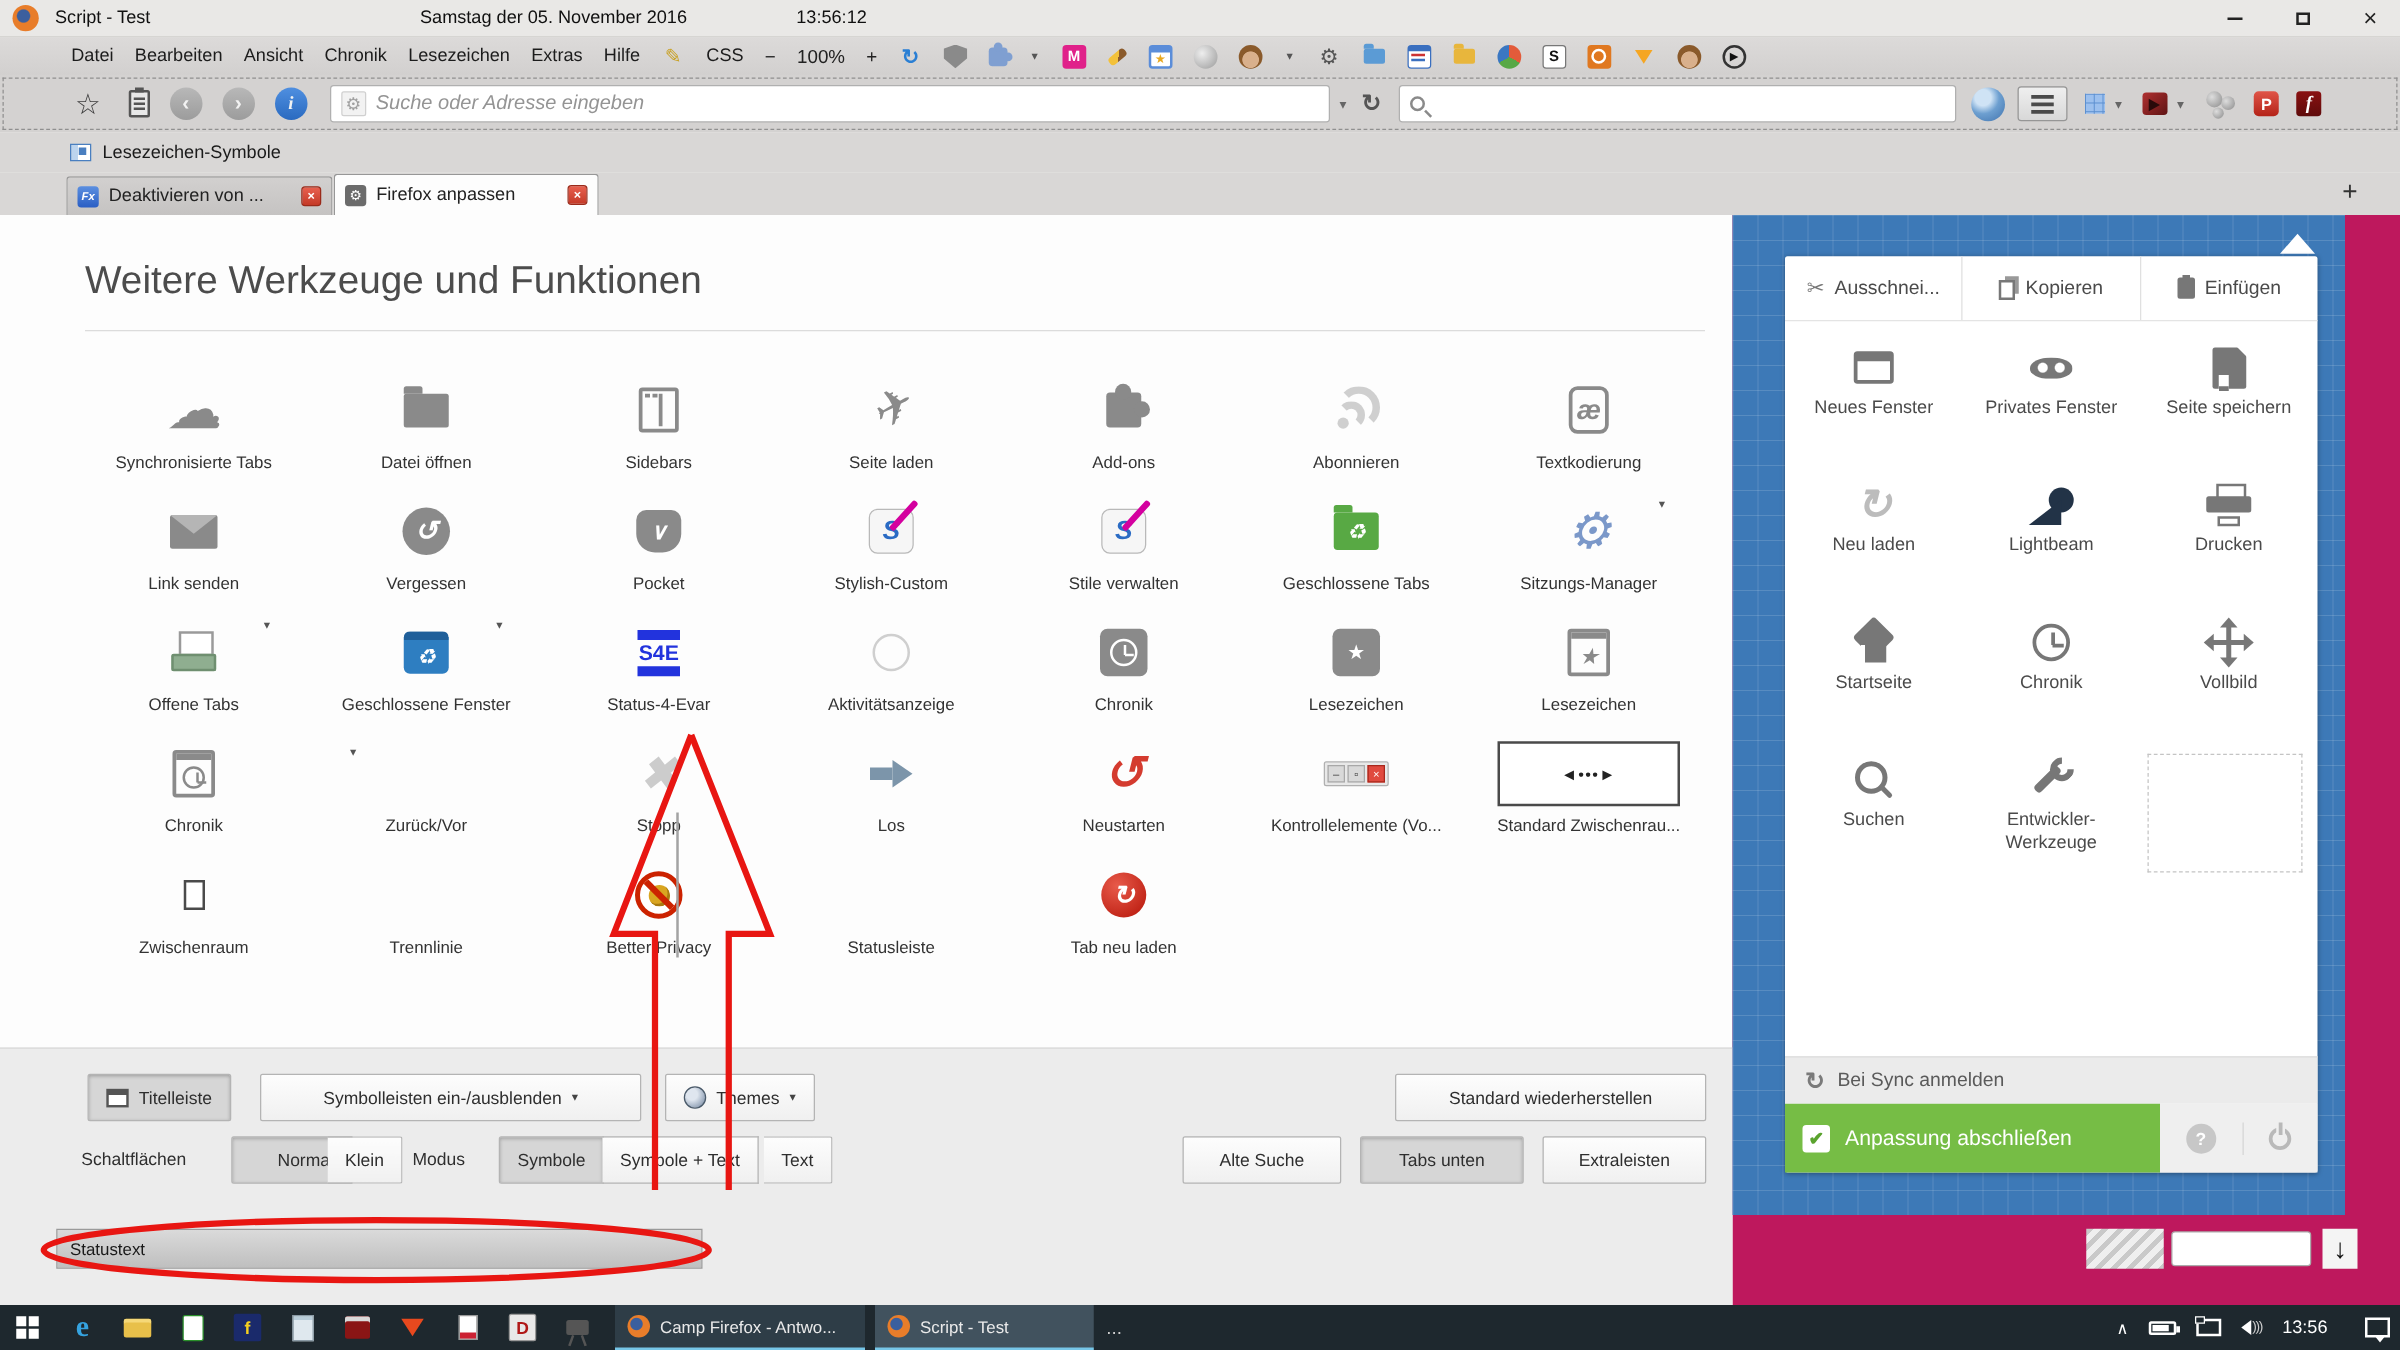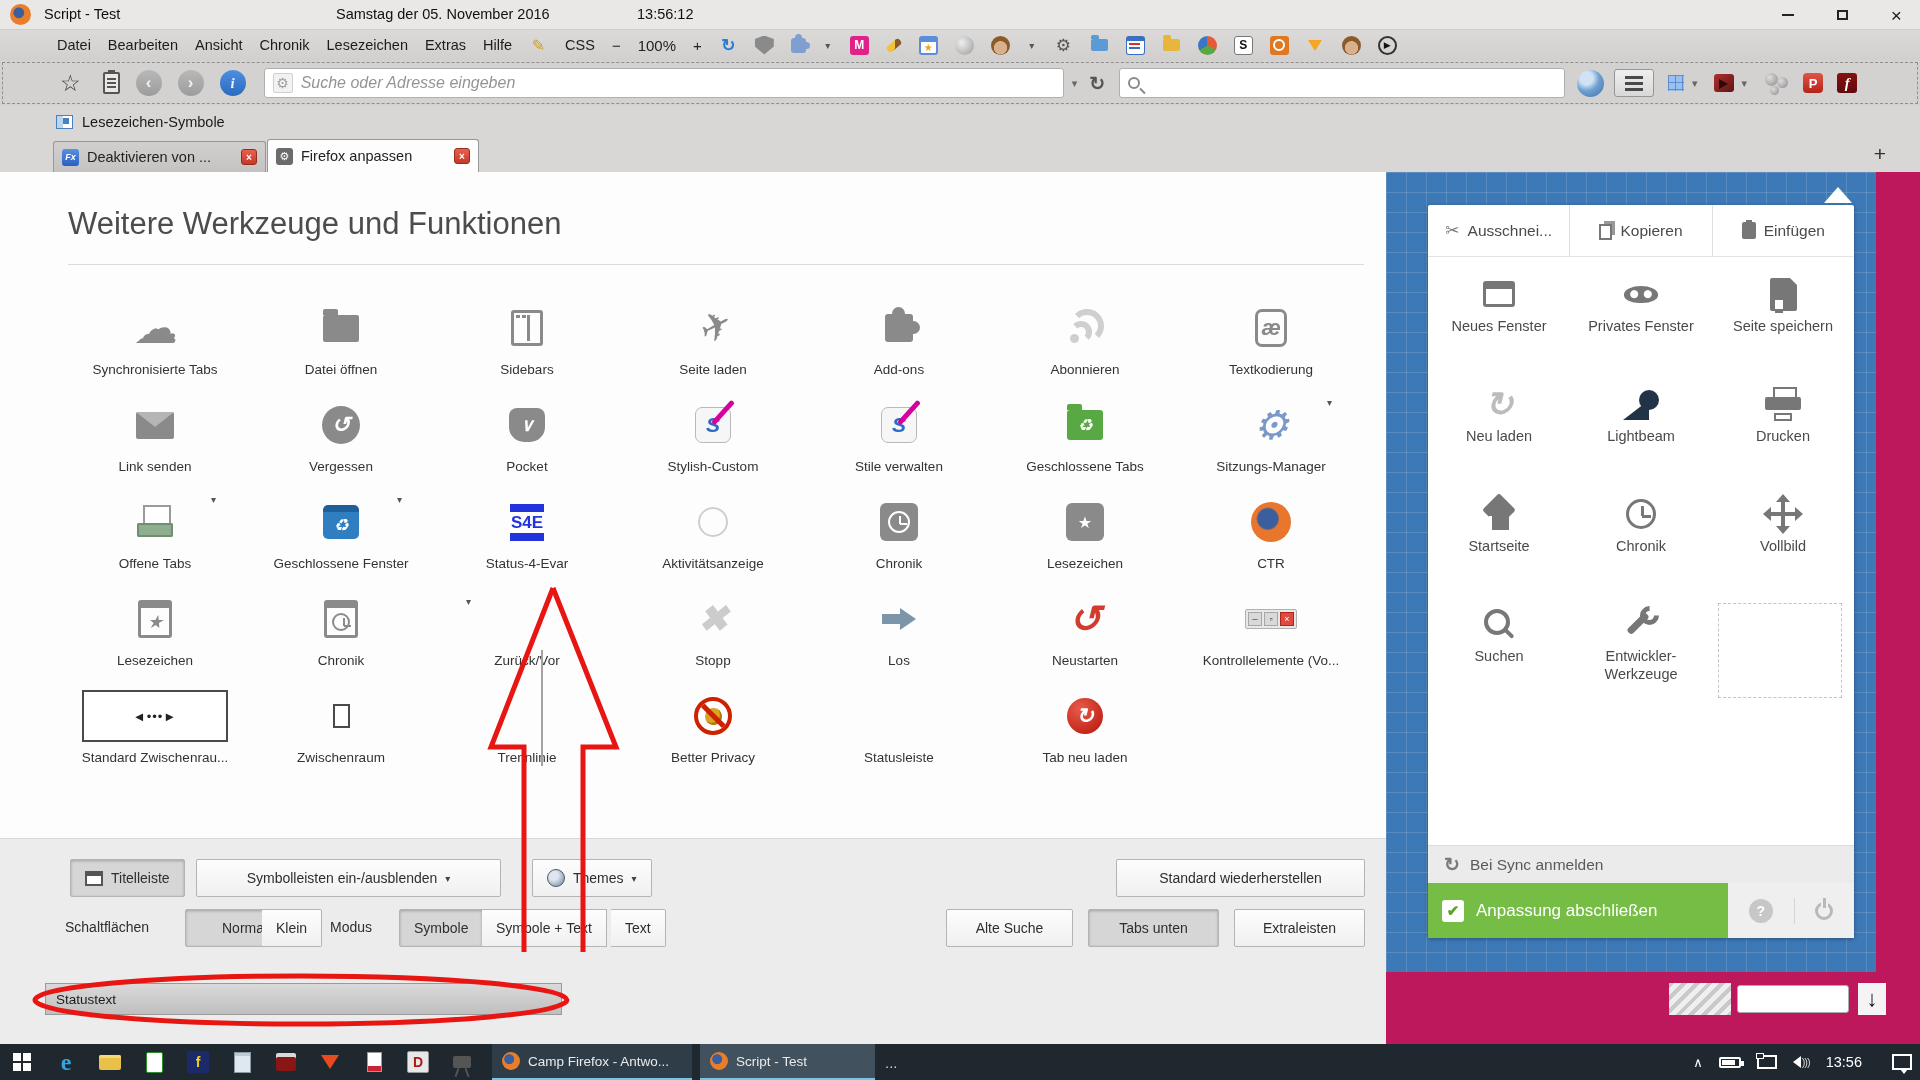--- a/index.html
+++ b/index.html
@@ -566,26 +566,20 @@
             </span>
           </span>
         <span class="pal-label">Chronik</span>
       </div>
       <div class="pal-cell">
         <span class="pal-iconbox">
             <span class="gray-sq">★</span>
           </span>
         <span class="pal-label">Lesezeichen</span>
       </div>
-      <div class="pal-cell">
-        <span class="pal-iconbox">
-            <i class="icon-ctr"></i>
-          </span>
-        <span class="pal-label">CTR</span>
-      </div>
 
       <div class="pal-cell">
         <span class="pal-iconbox">
             <span class="icon-win-frame">
               <i class="inner">★</i>
             </span>
           </span>
         <span class="pal-label">Lesezeichen</span>
       </div>
       <div class="pal-cell">
@@ -665,21 +659,21 @@
       </div>
     </div>
 
     <div id="trennlinie-demo"></div>
 
     <div id="footer">
       <div class="btn pressed" style="left:70px; top:20px;">
         <i class="btn-winicon"></i>
         <span>Titelleiste</span>
       </div>
-      <div class="btn" style="left:196px; top:20px; width:305px;">
+      <div class="btn" style="left:208px; top:20px; width:305px;">
         <span>Symbolleisten ein-/ausblenden</span>
         <span class="caret">▾</span>
       </div>
       <div class="btn" style="left:532px; top:20px;">
         <i class="btn-themeicon2"></i>
         <span>Themes</span>
         <span class="caret">▾</span>
       </div>
       <div class="btn" style="left:1116px; top:20px; width:249px;">
         <span>Standard wiederherstellen</span>

